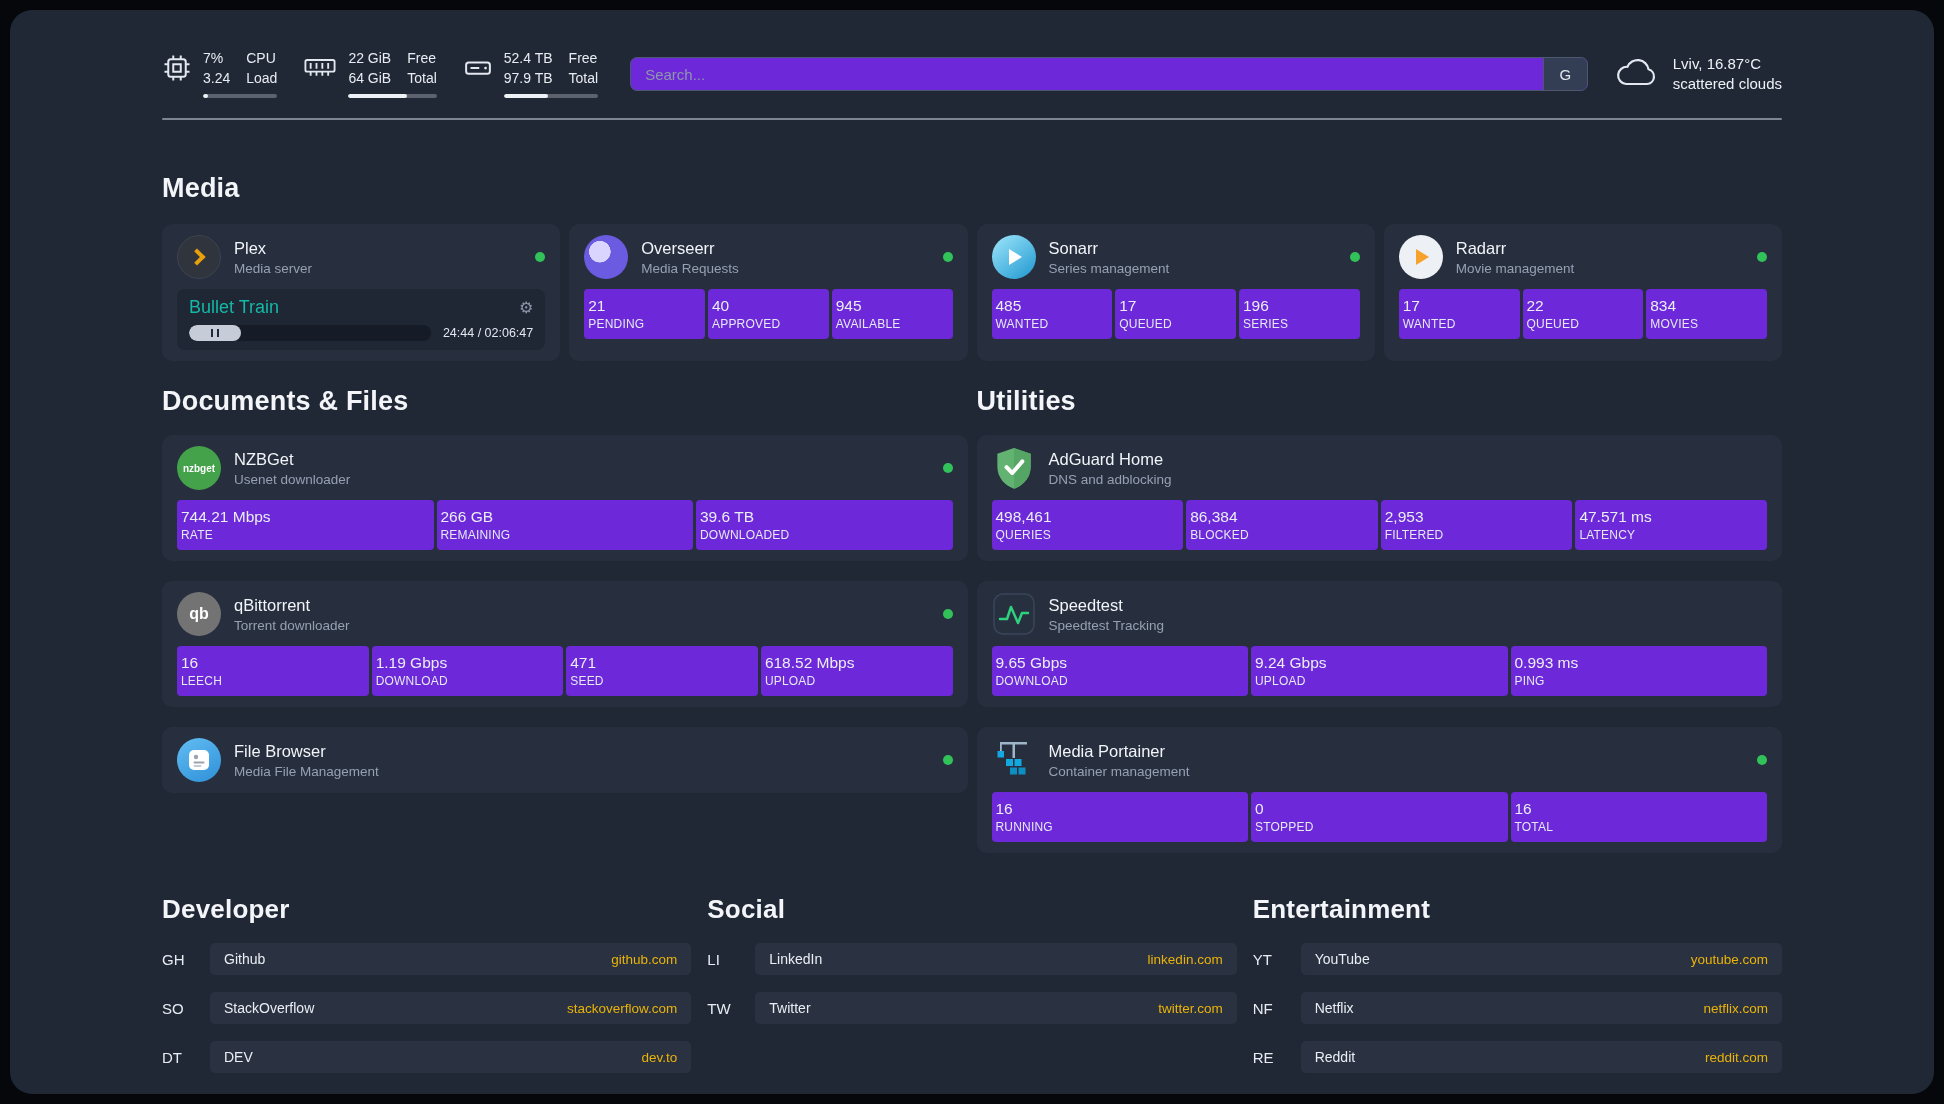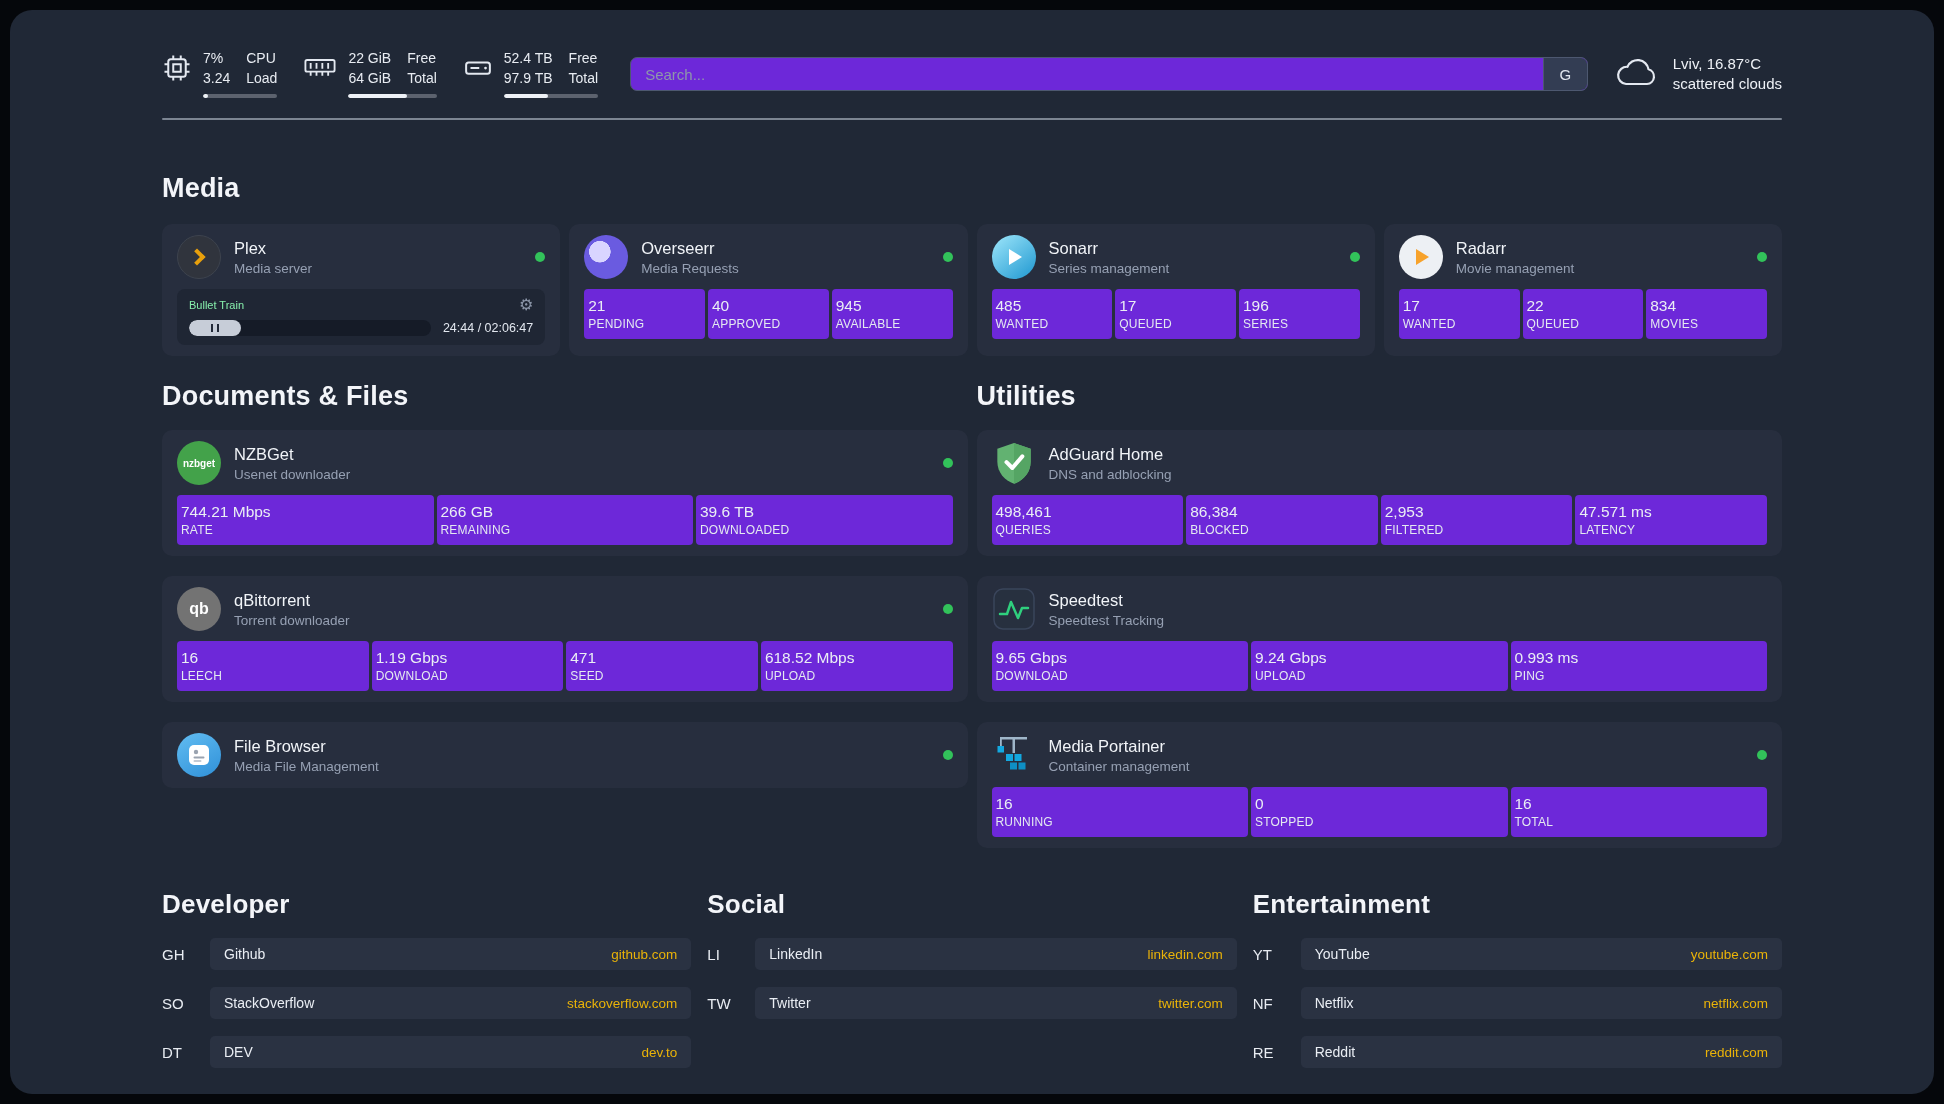--- a/index.html
+++ b/index.html
@@ -38,21 +38,21 @@
   .app-sub{font-size:13.5px;color:#96a0b3}
   .dot{width:10px;height:10px;border-radius:50%;background:#32c25a;margin-left:auto;flex:0 0 10px}
   .tiles{display:flex;gap:3px;margin-top:10px}
   .tile{flex:1;background:#6d28d9;border-radius:4px;text-align:left;padding:7px 4px}
   .tile-value{font-size:15.5px;line-height:19px;color:#eaeef4}
   .tile-label{font-size:12px;line-height:15px;font-weight:400;color:#e4e9f0;margin-top:2px;letter-spacing:.2px}
 
   
   .player{margin-top:10px;background:#1f2634;border-radius:8px;padding:8px 12px 9px}
   .player-top{display:flex;align-items:center}
-  .player-title{font-size:11px;color:#86efac}
+  .player-title{font-size:18px;color:#14b8a6}
   .gear{margin-left:auto;color:#8b95a8;font-size:16px;line-height:16px;cursor:pointer}
   .player-bottom{display:flex;align-items:center;gap:12px;margin-top:7px}
   .track{flex:1;height:16px;border-radius:8px;background:#151b27;position:relative;overflow:hidden}
   .track-fill{position:absolute;left:0;top:0;height:100%;width:52px;background:#c7cdd8;border-radius:8px;display:flex;align-items:center;justify-content:center;cursor:pointer}
   .pause{width:8px;height:8px;border-left:2.5px solid #222938;border-right:2.5px solid #222938}
   .time{font-size:12.5px;color:#e2e7ef;white-space:nowrap}
 
   
   .twocol{display:grid;grid-template-columns:1fr 1fr;gap:9px;margin-top:24px;align-items:start}
   .col-h{margin-bottom:18px}

